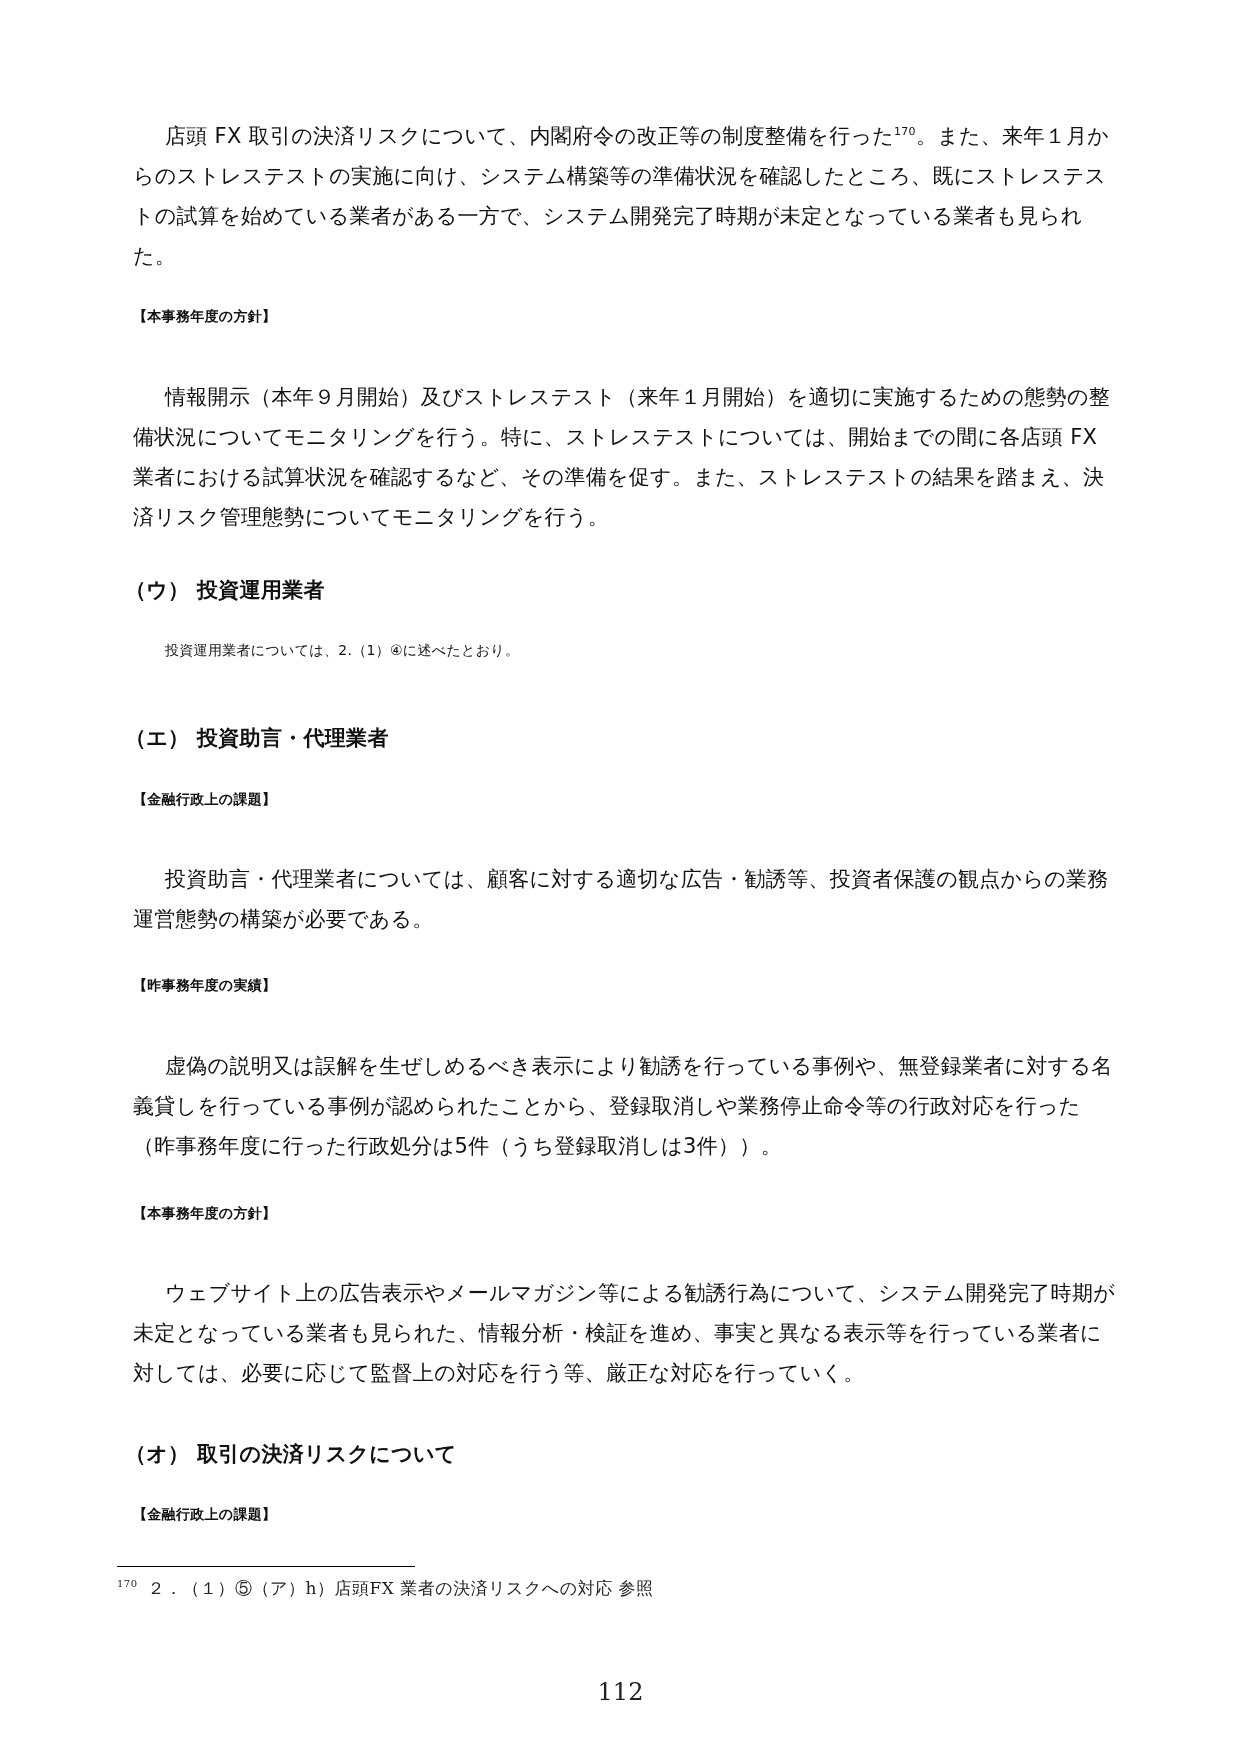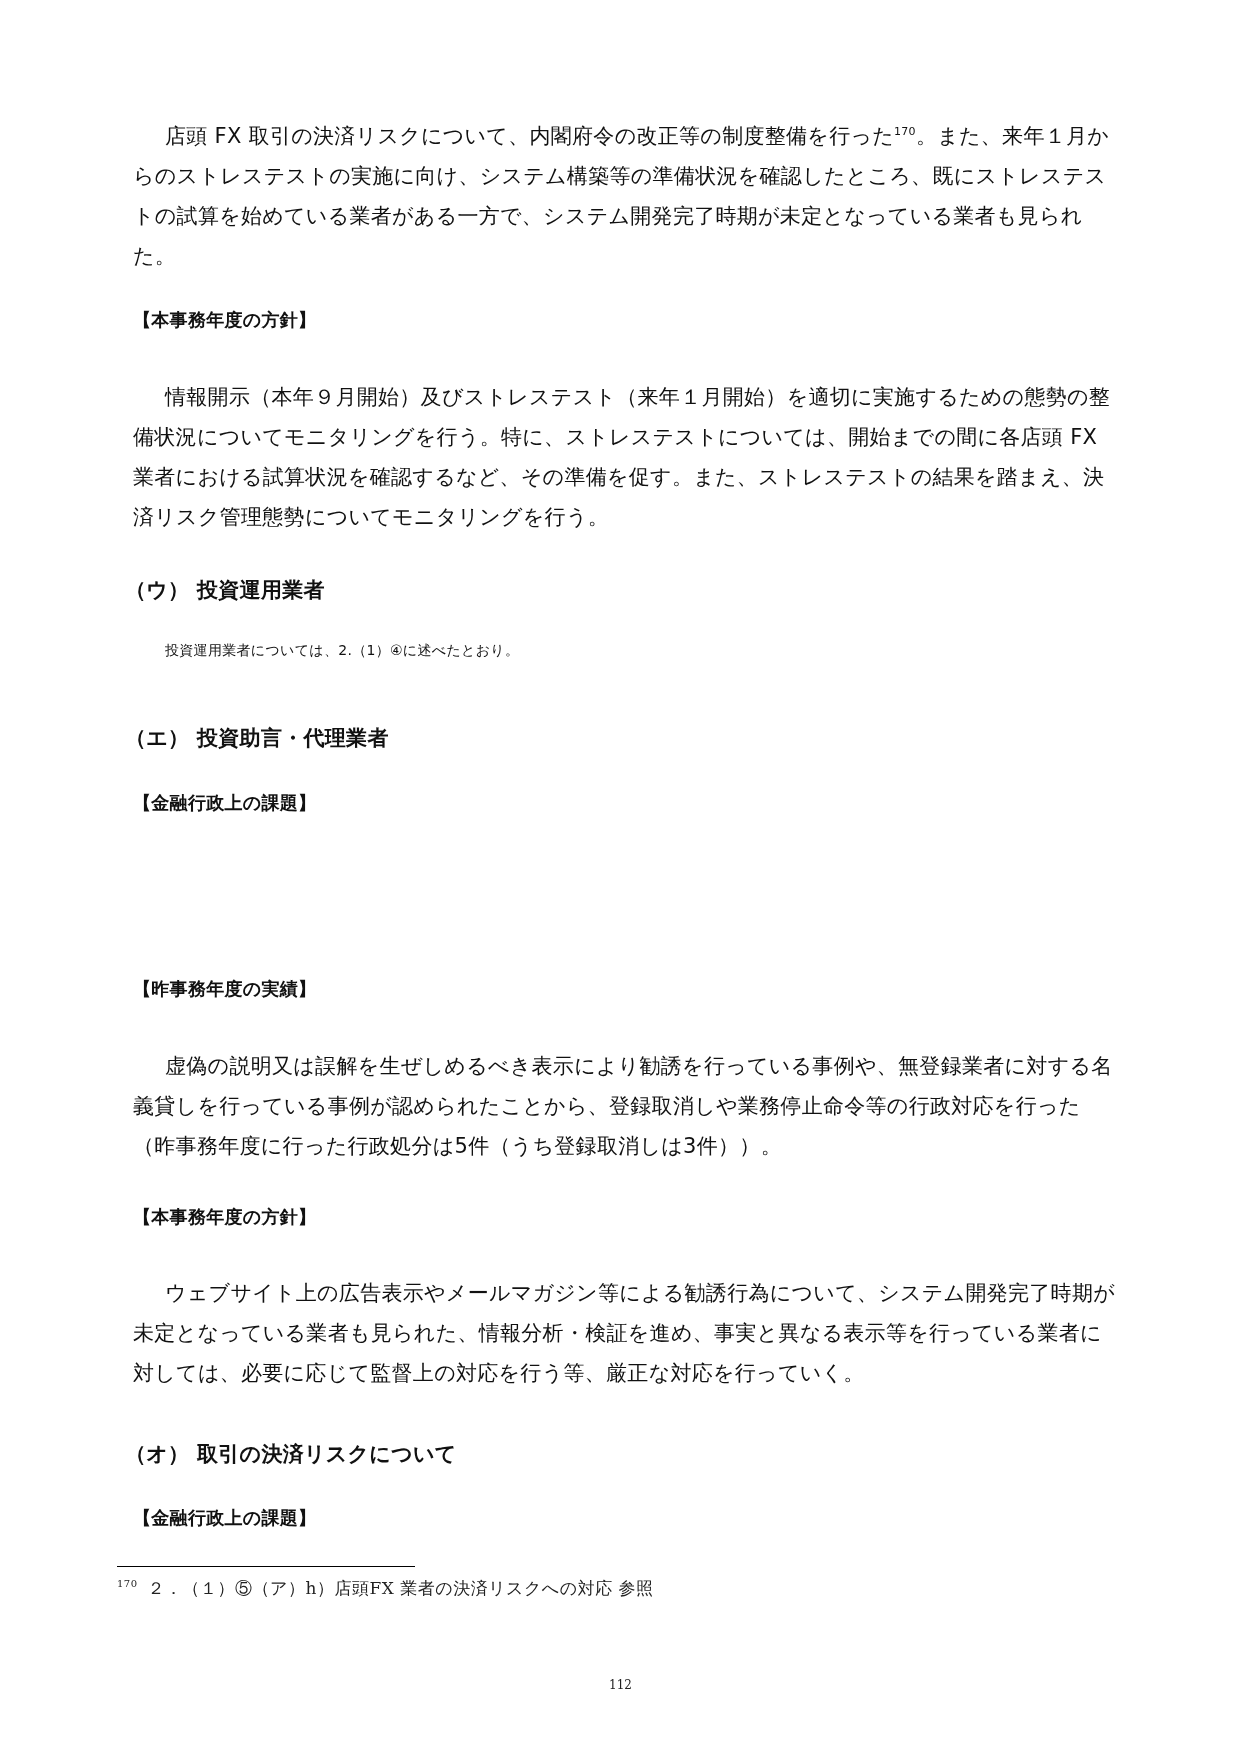--- a/index.html
+++ b/index.html
@@ -29,21 +29,21 @@
       line-height: 40px;
       letter-spacing: 0.3px;
       text-indent: 32px;
       margin: 0;
       white-space: normal;
       word-break: break-all;
     }
     .heading-bracket {
       position: absolute;
       left: 133px;
-      font-size: 18px;
+      font-size: 14px;
       font-weight: bold;
       letter-spacing: 0.3px;
       margin: 0;
     }
     .heading-section {
       position: absolute;
       left: 117px;
       font-size: 21px;
       font-weight: bold;
       letter-spacing: 0.3px;
@@ -83,21 +83,21 @@
       vertical-align: super;
       margin-right: 10px;
     }
     .page-number {
       position: absolute;
       left: 0;
       width: 1241px;
       top: 1678px;
       text-align: center;
       font-family: "DejaVu Serif", "Liberation Serif", serif;
-      font-size: 12px;
+      font-size: 24px;
       color: #222;
     }
   </style>
 </head>
 <body>
 
 <div class="page">
 
   <p class="para" style="top:116px;"><span>店頭 FX 取引の決済リスクについて、内閣府令の改正等の制度整備を行った</span><sup class="fn-ref">170</sup><span>。また、来年１月からのストレステストの実施に向け、システム構築等の準備状況を確認したところ、既にストレステストの試算を始めている業者がある一方で、システム開発完了時期が未定となっている業者も見られた。</span></p>
 
@@ -106,20 +106,21 @@
   <p class="para" style="top:377px;">情報開示（本年９月開始）及びストレステスト（来年１月開始）を適切に実施するための態勢の整備状況についてモニタリングを行う。特に、ストレステストについては、開始までの間に各店頭 FX 業者における試算状況を確認するなど、その準備を促す。また、ストレステストの結果を踏まえ、決済リスク管理態勢についてモニタリングを行う。</p>
 
   <h2 class="heading-section" style="top:568px;">（ウ） 投資運用業者</h2>
 
   <p class="para-single" style="top:642px;">投資運用業者については、2.（1）④に述べたとおり。</p>
 
   <h2 class="heading-section" style="top:716px;">（エ） 投資助言・代理業者</h2>
 
   <h3 class="heading-bracket" style="top:791px;">【金融行政上の課題】</h3>
 
+  <p class="para" style="top:859px;">投資助言・代理業者については、顧客に対する適切な広告・勧誘等、投資者保護の観点からの業務運営態勢の構築が必要である。</p>
 
   <h3 class="heading-bracket" style="top:977px;">【昨事務年度の実績】</h3>
 
   <p class="para" style="top:1046px;">虚偽の説明又は誤解を生ぜしめるべき表示により勧誘を行っている事例や、無登録業者に対する名義貸しを行っている事例が認められたことから、登録取消しや業務停止命令等の行政対応を行った（昨事務年度に行った行政処分は5件（うち登録取消しは3件））。</p>
 
   <h3 class="heading-bracket" style="top:1205px;">【本事務年度の方針】</h3>
 
   <p class="para" style="top:1273px;">ウェブサイト上の広告表示やメールマガジン等による勧誘行為について、システム開発完了時期が未定となっている業者も見られた、情報分析・検証を進め、事実と異なる表示等を行っている業者に対しては、必要に応じて監督上の対応を行う等、厳正な対応を行っていく。</p>
 
   <h2 class="heading-section" style="top:1432px;">（オ） 取引の決済リスクについて</h2>

